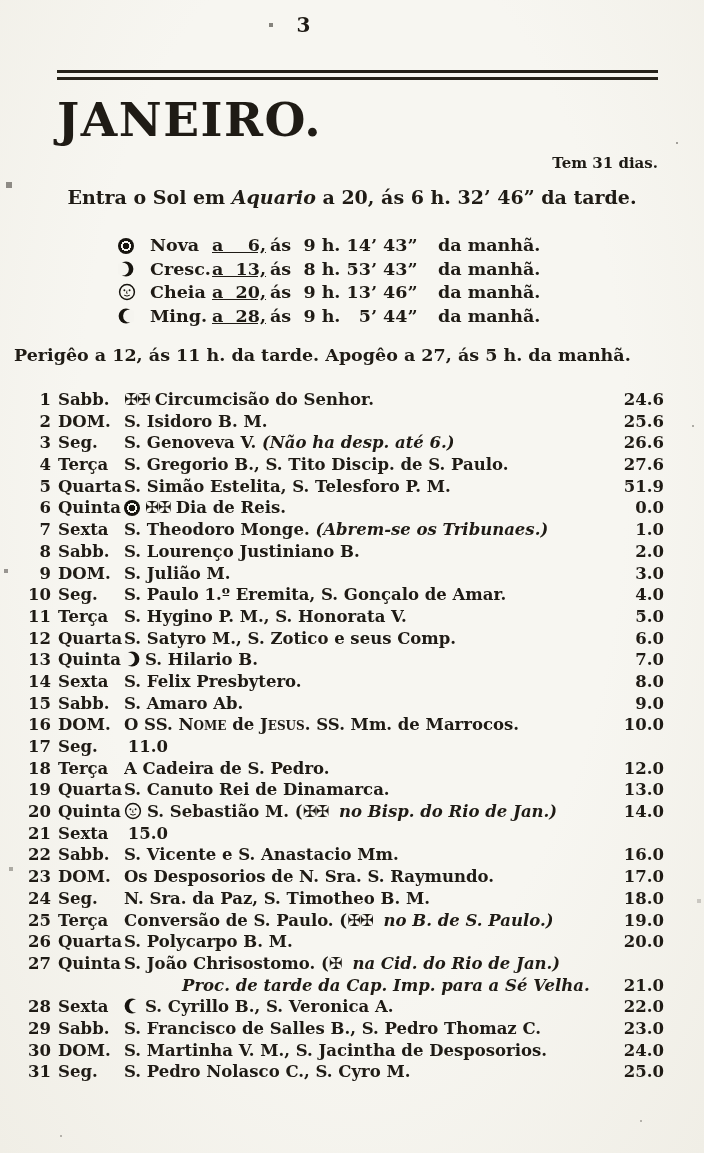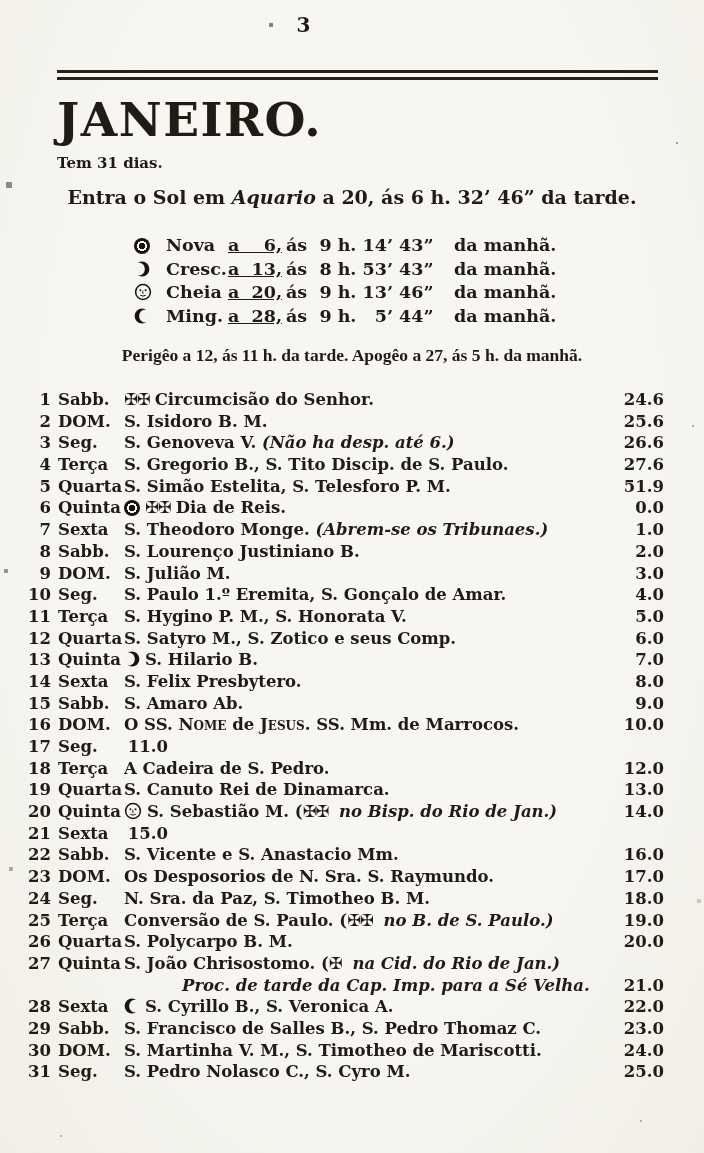--- a/index.html
+++ b/index.html
@@ -7,29 +7,29 @@
     position:relative;width:704px;height:1153px;overflow:hidden;
     background:radial-gradient(ellipse at 50% 40%, #f7f6f1 55%, #f0eee6 100%);
     font-family:"DejaVu Serif","Liberation Serif",serif;
     color:#1f1b15;font-weight:700;
   }
   .pageno{position:absolute;top:13px;left:0;width:608px;text-align:center;font-size:20px;letter-spacing:1px;}
   .rule{position:absolute;top:70px;left:57px;width:601px;height:4px;
         border-top:3px solid #262219;border-bottom:3px solid #262219;}
   .title{position:absolute;top:92px;left:57px;width:601px;margin:0;text-align:left;
          font-size:47px;letter-spacing:1.5px;}
-  .subtitle{position:absolute;top:154px;left:57px;width:601px;text-align:left;font-size:15px;}
+  .subtitle{position:absolute;top:154px;left:57px;width:601px;text-align:right;font-size:15px;}
   .sunline{position:absolute;top:186px;left:20px;width:664px;text-align:center;font-size:19px;}
-  .moontable{position:absolute;top:235px;left:134px;font-size:17.5px;}
+  .moontable{position:absolute;top:235px;left:118px;font-size:17.5px;}
   .moonrow{display:flex;align-items:baseline;height:23.5px;}
   .sym-slot{width:32px;}
   .mlabel{width:62px;}
   .mmid{width:58px;white-space:pre;text-decoration:underline;}
   .mtime{width:168px;white-space:pre;}
-  .apsides{position:absolute;top:345px;left:14px;width:676px;text-align:center;font-size:17.5px;font-family:Liberation Serif, serif;}
+  .apsides{position:absolute;top:345px;left:14px;width:676px;text-align:left;font-size:17.5px;}
   .caltable{position:absolute;top:390px;left:28px;width:636px;font-size:16.5px;}
   .calrow{display:flex;align-items:baseline;height:21.7px;white-space:nowrap;}
   .cday{width:23px;text-align:right;flex:none;}
   .cweek{width:66px;margin-left:7px;flex:none;}
   .cdesc{flex:1;overflow:hidden;}
   .cval{width:44px;text-align:right;flex:none;}
   .calrow.cont .cdesc{padding-left:58px;}
   .it{font-style:italic;}
   .sc{font-variant:small-caps;}
   .sym{font-family:"DejaVu Sans","Liberation Sans",sans-serif;margin-right:5px;display:inline-block;}
@@ -284,21 +284,21 @@
   </div>
       <div class="calrow">
     <span class="cday">29</span>
     <span class="cweek">Sabb.</span>
     <span class="cdesc"><span>S. Francisco de Salles B., S. Pedro Thomaz C.</span></span>
     <span class="cval">23.0</span>
   </div>
       <div class="calrow">
     <span class="cday">30</span>
     <span class="cweek">DOM.</span>
-    <span class="cdesc"><span>S. Martinha V. M., S. Timotheo de Mariscotti.</span></span>
+    <span class="cdesc"><span>S. Martinha V. M., S. Jacintha de Desposorios.</span></span>
     <span class="cval">24.0</span>
   </div>
       <div class="calrow">
     <span class="cday">31</span>
     <span class="cweek">Seg.</span>
     <span class="cdesc"><span>S. Pedro Nolasco C., S. Cyro M.</span></span>
     <span class="cval">25.0</span>
   </div>
     </div>
   <div class="noise"></div>

